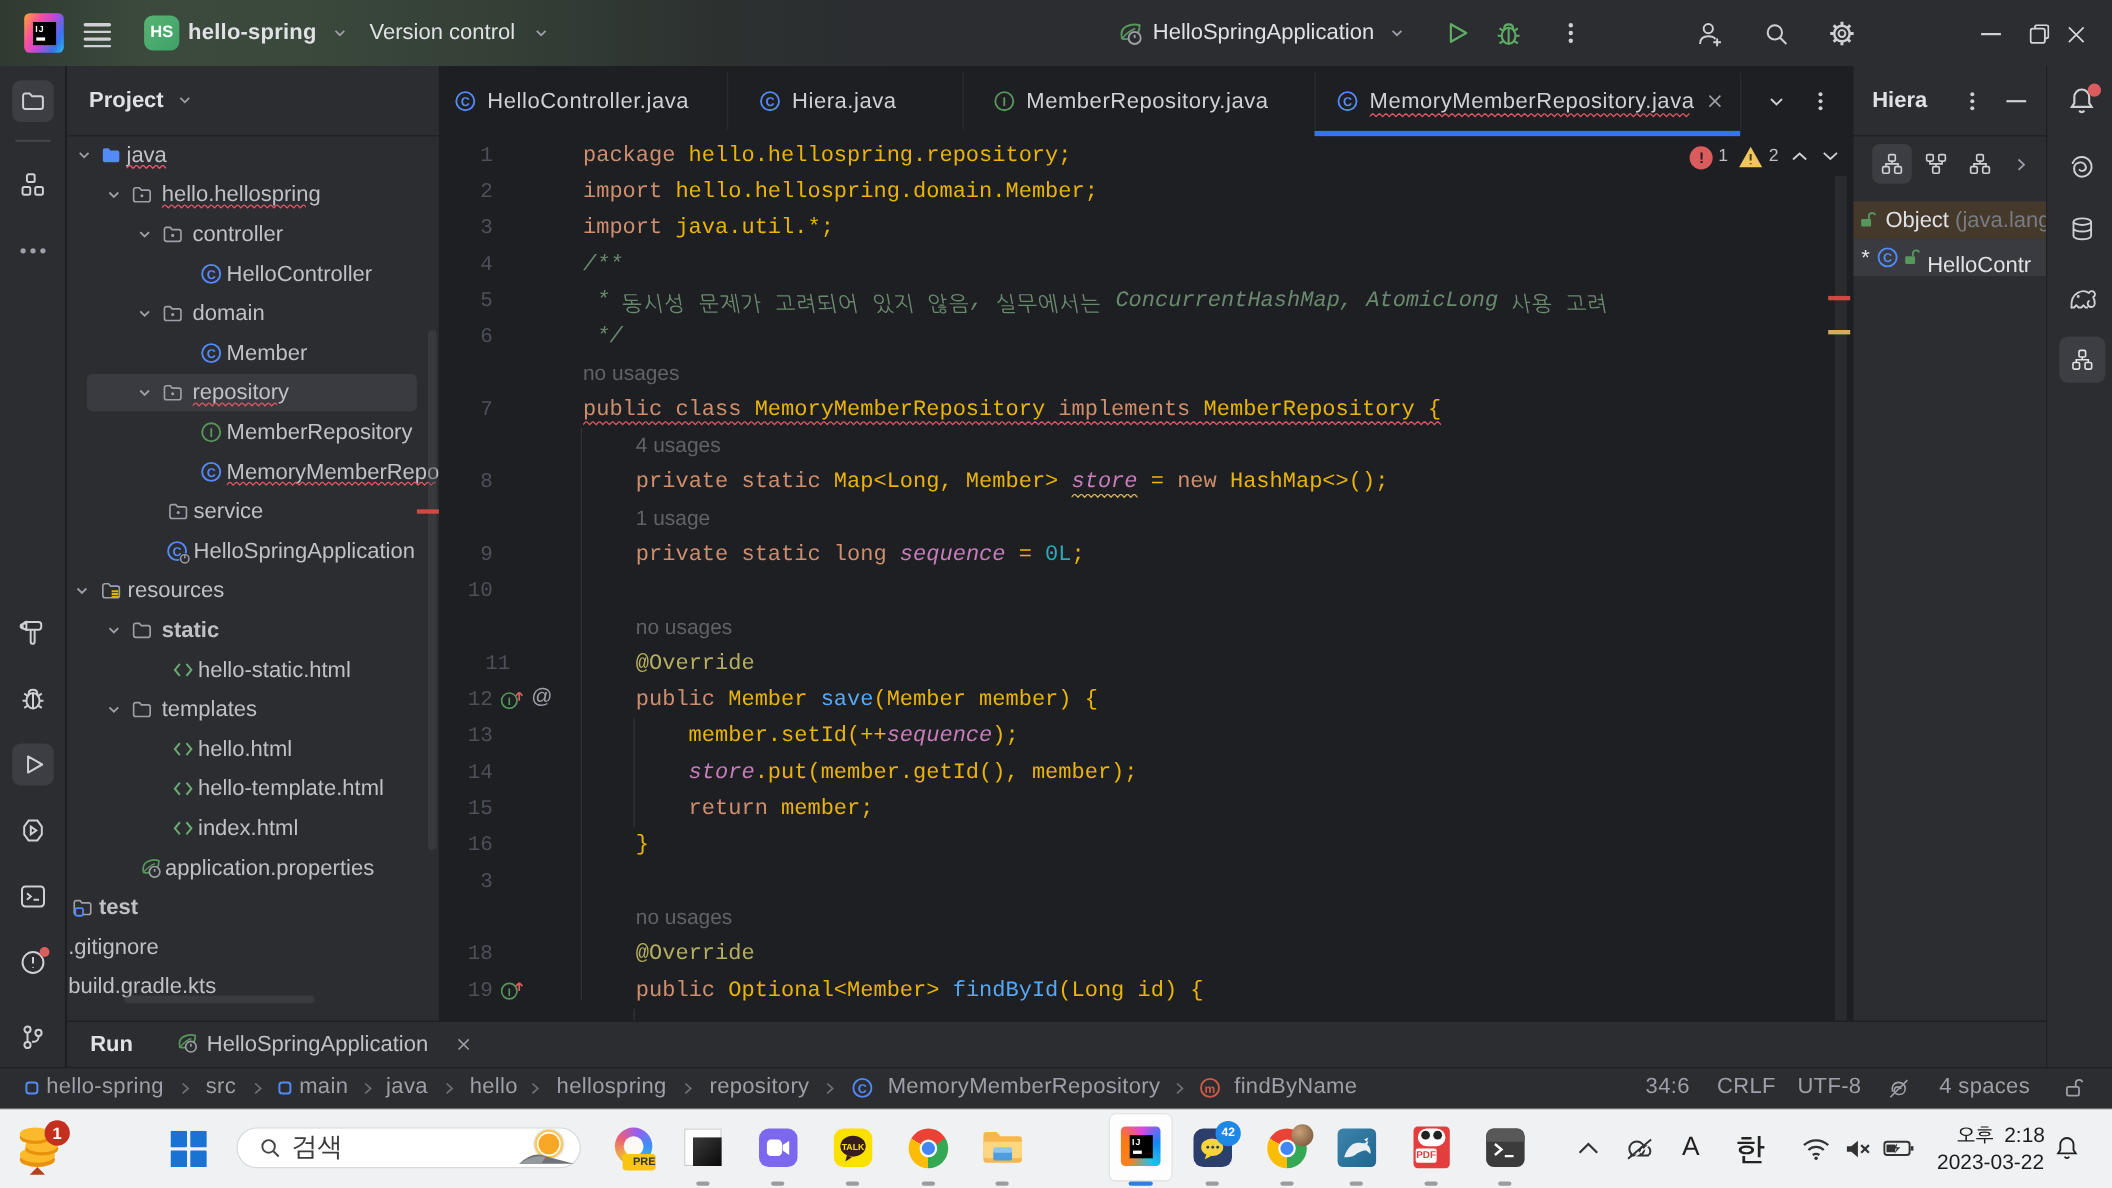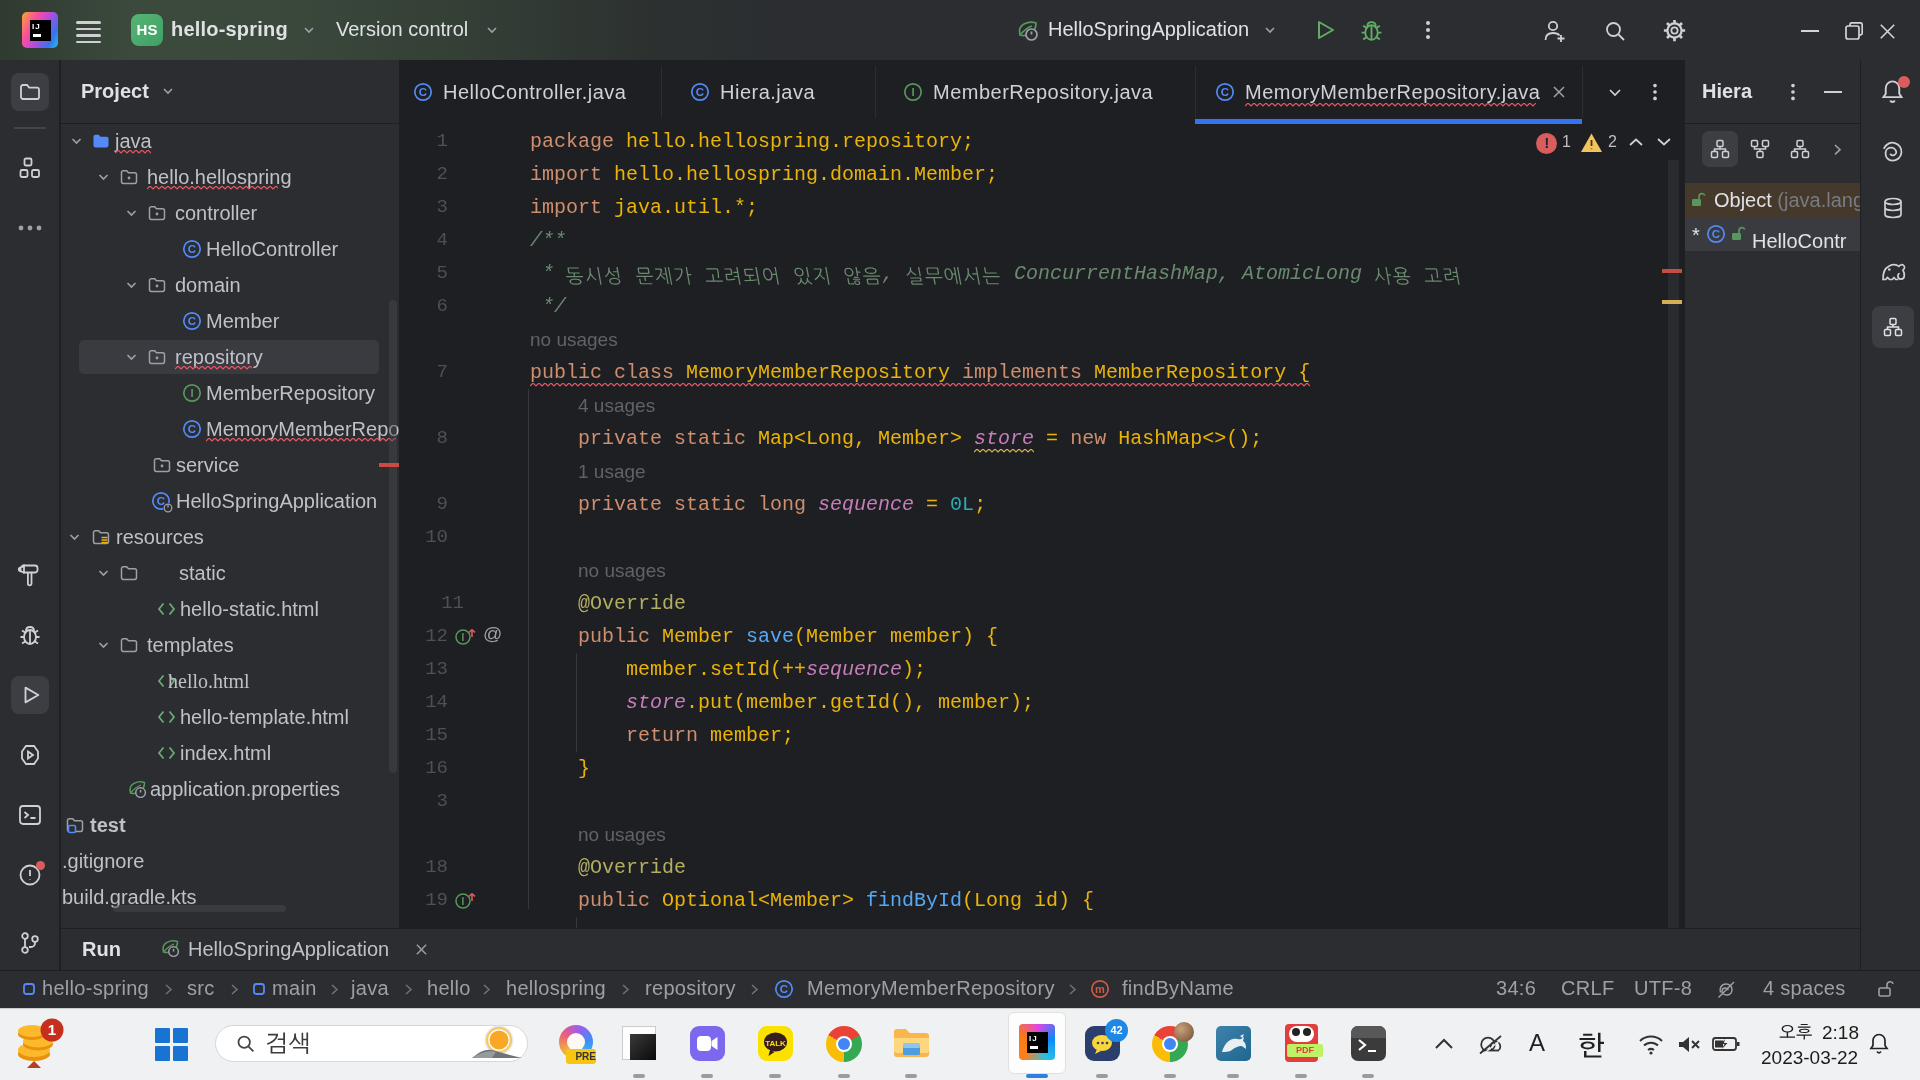--- a/index.html
+++ b/index.html
@@ -221,36 +221,36 @@
         <path d="M1.5 4.5a1.8 1.8 0 011.8-1.8h3.4l1.8 2.1h6.2a1.8 1.8 0 011.8 1.8v7a1.8 1.8 0 01-1.8 1.8H3.3a1.8 1.8 0 01-1.8-1.8z" stroke="#9da0a8" stroke-width="1.5"></path>
         <path d="M9.5 9.5h6M9.5 12h6M9.5 14.5h6" stroke="#e8b104" stroke-width="1.6"></path>
       </svg>
 <div class="trow" style="left:116px;top:519px;font-weight:normal;">resources</div>
 <svg class="abs" style="left:97px;top:569px" width="13" height="9" viewBox="0 0 13 9">
         <path d="M2.5 2l4 4 4-4" stroke="#9da0a8" stroke-width="1.7" fill="none"></path>
       </svg>
 <svg class="abs" style="left:120px;top:564px" width="18" height="18" viewBox="0 0 18 18" fill="none" stroke="#9da0a8" stroke-width="1.5">
         <path d="M1.5 4.5a1.8 1.8 0 011.8-1.8h3.4l1.8 2.1h6.2a1.8 1.8 0 011.8 1.8v7a1.8 1.8 0 01-1.8 1.8H3.3a1.8 1.8 0 01-1.8-1.8z"></path>
       </svg>
-<div class="trow" style="left:147px;top:555px;font-weight:normal;margin-left:32px;">static</div>
+<div class="trow" style="left:147px;top:555px;font-weight:bold;">static</div>
 <svg class="abs" style="left:157px;top:601px" width="19" height="16" viewBox="0 0 19 16" fill="none" stroke="#6aab73" stroke-width="1.8">
         <path d="M6.5 2.5L2 8l4.5 5.5M12.5 2.5L17 8l-4.5 5.5"></path>
       </svg>
 <div class="trow" style="left:180px;top:591px;font-weight:normal;">hello-static.html</div>
 <svg class="abs" style="left:97px;top:641px" width="13" height="9" viewBox="0 0 13 9">
         <path d="M2.5 2l4 4 4-4" stroke="#9da0a8" stroke-width="1.7" fill="none"></path>
       </svg>
 <svg class="abs" style="left:120px;top:636px" width="18" height="18" viewBox="0 0 18 18" fill="none" stroke="#9da0a8" stroke-width="1.5">
         <path d="M1.5 4.5a1.8 1.8 0 011.8-1.8h3.4l1.8 2.1h6.2a1.8 1.8 0 011.8 1.8v7a1.8 1.8 0 01-1.8 1.8H3.3a1.8 1.8 0 01-1.8-1.8z"></path>
       </svg>
 <div class="trow" style="left:147px;top:627px;font-weight:normal;">templates</div>
 <svg class="abs" style="left:157px;top:673px" width="19" height="16" viewBox="0 0 19 16" fill="none" stroke="#6aab73" stroke-width="1.8">
         <path d="M6.5 2.5L2 8l4.5 5.5M12.5 2.5L17 8l-4.5 5.5"></path>
       </svg>
-<div class="trow" style="left:168px;top:663px;font-weight:normal;font-family:Liberation Serif, serif;">hello.html</div>
+<div class="trow" style="left:180px;top:663px;font-weight:normal;">hello.html</div>
 <svg class="abs" style="left:157px;top:709px" width="19" height="16" viewBox="0 0 19 16" fill="none" stroke="#6aab73" stroke-width="1.8">
         <path d="M6.5 2.5L2 8l4.5 5.5M12.5 2.5L17 8l-4.5 5.5"></path>
       </svg>
 <div class="trow" style="left:180px;top:699px;font-weight:normal;">hello-template.html</div>
 <svg class="abs" style="left:157px;top:745px" width="19" height="16" viewBox="0 0 19 16" fill="none" stroke="#6aab73" stroke-width="1.8">
         <path d="M6.5 2.5L2 8l4.5 5.5M12.5 2.5L17 8l-4.5 5.5"></path>
       </svg>
 <div class="trow" style="left:180px;top:735px;font-weight:normal;">index.html</div>
 <svg class="abs" style="left:127px;top:779px" width="21" height="21" viewBox="0 0 24 24">
         <path d="M4 16 Q2 8 8 5 Q14 2 20 4 Q20 12 14 15 Q9 17.5 4 16z" fill="none" stroke="#57965c" stroke-width="1.8"></path>
@@ -641,21 +641,21 @@
 <div class="abs" style="left:1164.0px;top:1074px;width:12px;height:3.5px;border-radius:2px;background:#9a9da0"></div>
 <div class="abs" style="left:1216px;top:1026px;width:35px;height:35px;border-radius:5px;background:linear-gradient(135deg,#3d83ab,#1f6690)"></div>
 <svg class="abs" style="left:1220px;top:1032px" width="28" height="24" viewBox="0 0 28 24">
         <path d="M2 20c2-7 6-12 11-13 4-.8 6 1 8 0l3-2-1 4c3 2 3 5 3 8-2-1-3-3-5-3s-7 2-9 4c-3 2-7 2-10 2z" fill="#e8eef2"></path>
         <path d="M20 4l4-2-1.5 4z" fill="#e8eef2"></path>
       </svg>
 <div class="abs" style="left:1227.0px;top:1074px;width:12px;height:3.5px;border-radius:2px;background:#9a9da0"></div>
 <div class="abs" style="left:1285px;top:1024px;width:33px;height:38px;border-radius:4px;background:#e33e3e"></div>
 <circle><div class="abs" style="left:1289px;top:1026px;width:25px;height:16px;border-radius:8px;background:#fff"></div>
 <div class="abs" style="left:1292px;top:1028px;width:8px;height:8px;border-radius:50%;background:#222"></div><div class="abs" style="left:1303px;top:1028px;width:8px;height:8px;border-radius:50%;background:#222"></div>
-<div class="abs" style="left:1287px;top:1044px;width:36px;height:13px;background:#bef264;border-radius:2px;font-size:9px;font-weight:bold;color:#e33e3e;text-align:center;line-height:13px">PDF</div>
+<div class="abs" style="left:1287px;top:1044px;width:19px;height:13px;background:#ffffff;border-radius:2px;font-size:9px;font-weight:bold;color:#e33e3e;text-align:center;line-height:13px">PDF</div>
 <div class="abs" style="left:1295.0px;top:1074px;width:12px;height:3.5px;border-radius:2px;background:#9a9da0"></div>
 <div class="abs" style="left:1351px;top:1026px;width:35px;height:35px;border-radius:7px;background:#3b3b3b"></div>
 <div class="abs" style="left:1351px;top:1026px;width:35px;height:12px;border-radius:7px 7px 0 0;background:#585858"></div>
 <svg class="abs" style="left:1356px;top:1036px" width="24" height="20" viewBox="0 0 24 20" stroke="#fff" stroke-width="2.2" fill="none">
           <path d="M3 4l6 5-6 5M12 15h8"></path>
         </svg>
 <div class="abs" style="left:1362.0px;top:1074px;width:12px;height:3.5px;border-radius:2px;background:#9a9da0"></div>
 <svg class="abs" style="left:1434px;top:1037px" width="20" height="13" viewBox="0 0 20 13">
           <path d="M2 11l8-8 8 8" stroke="#333" stroke-width="2" fill="none"></path>
         </svg>

